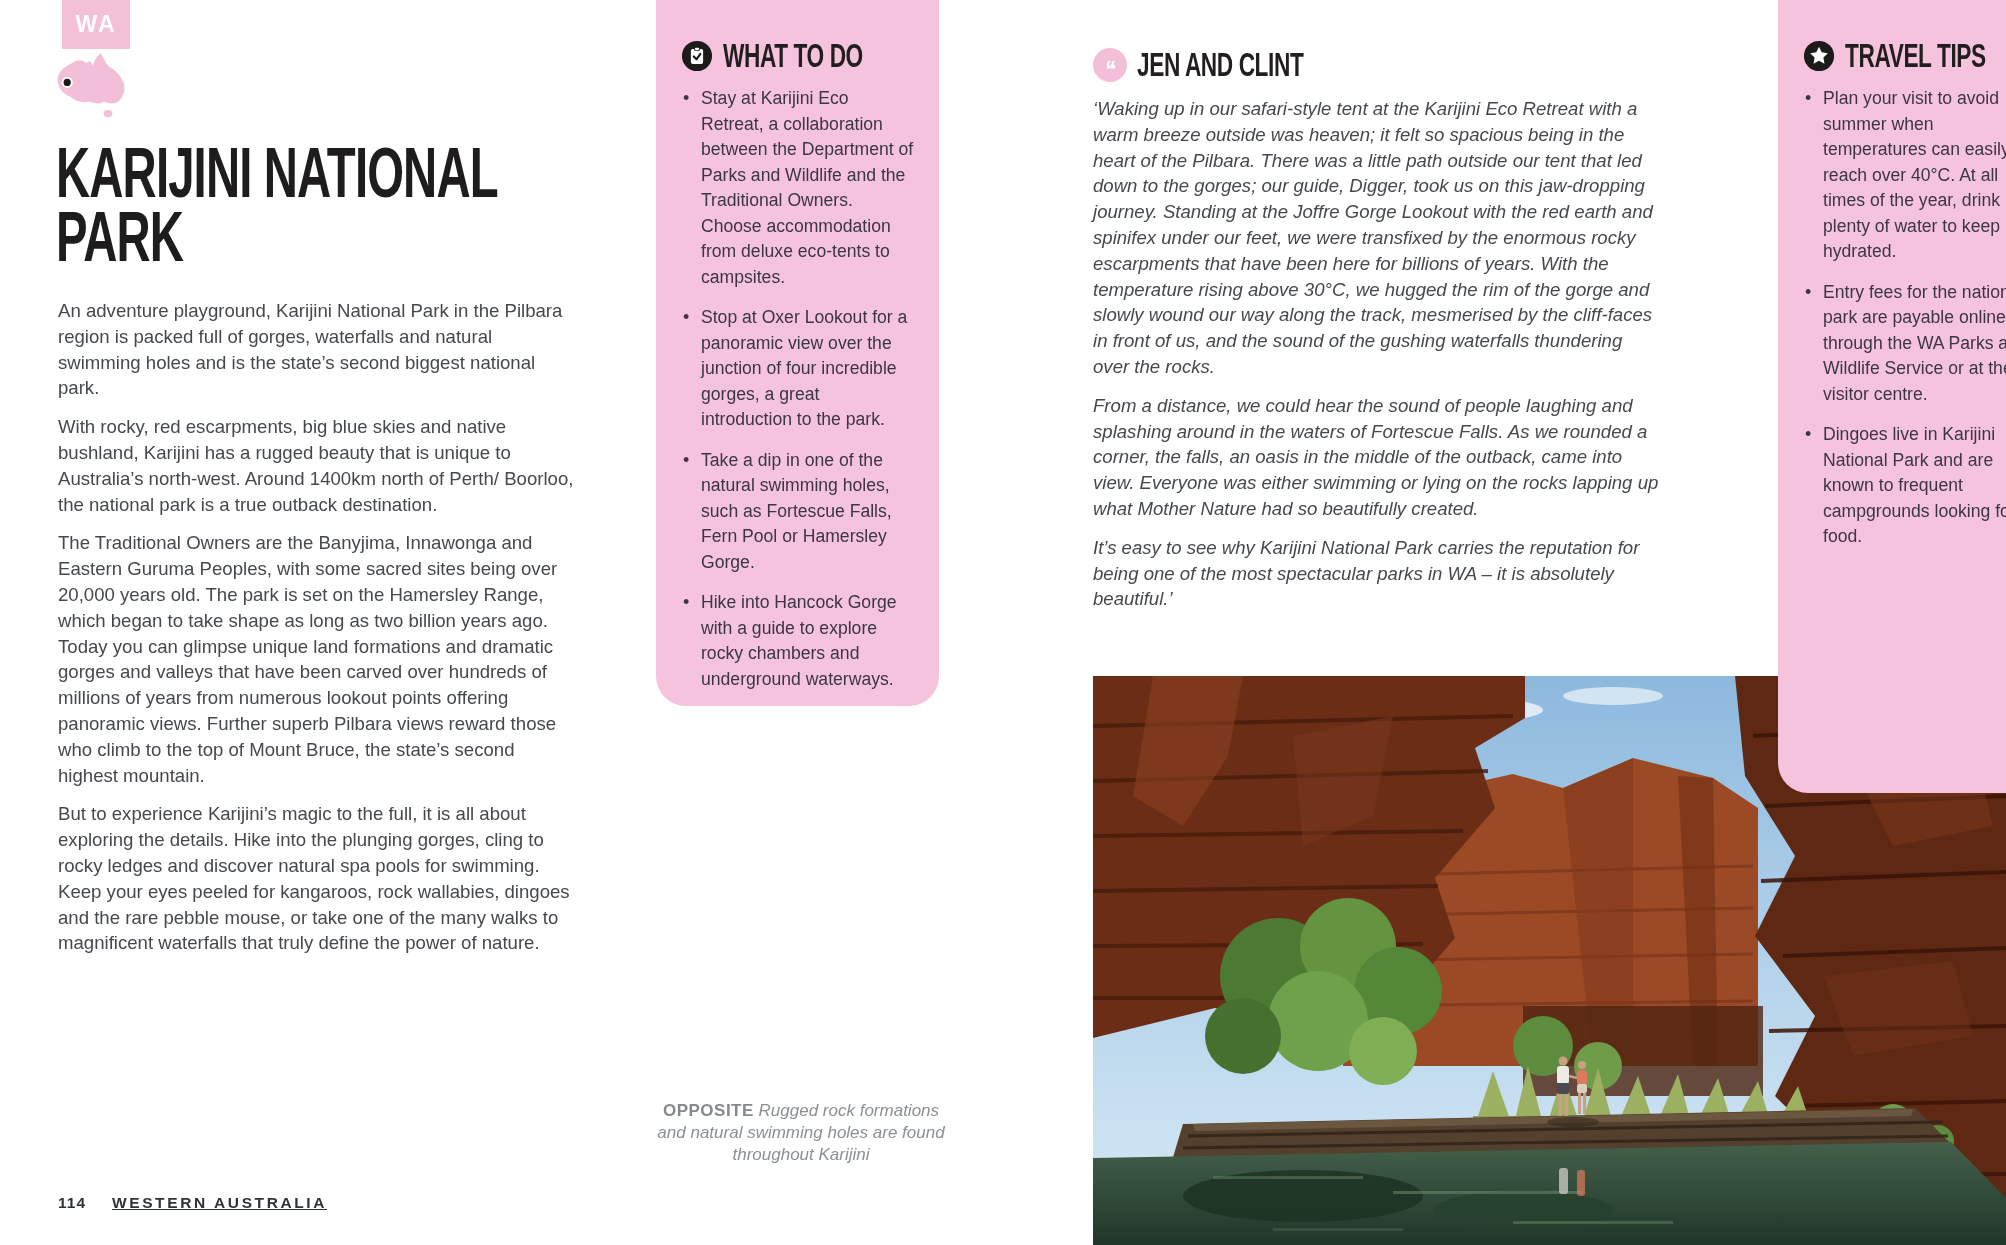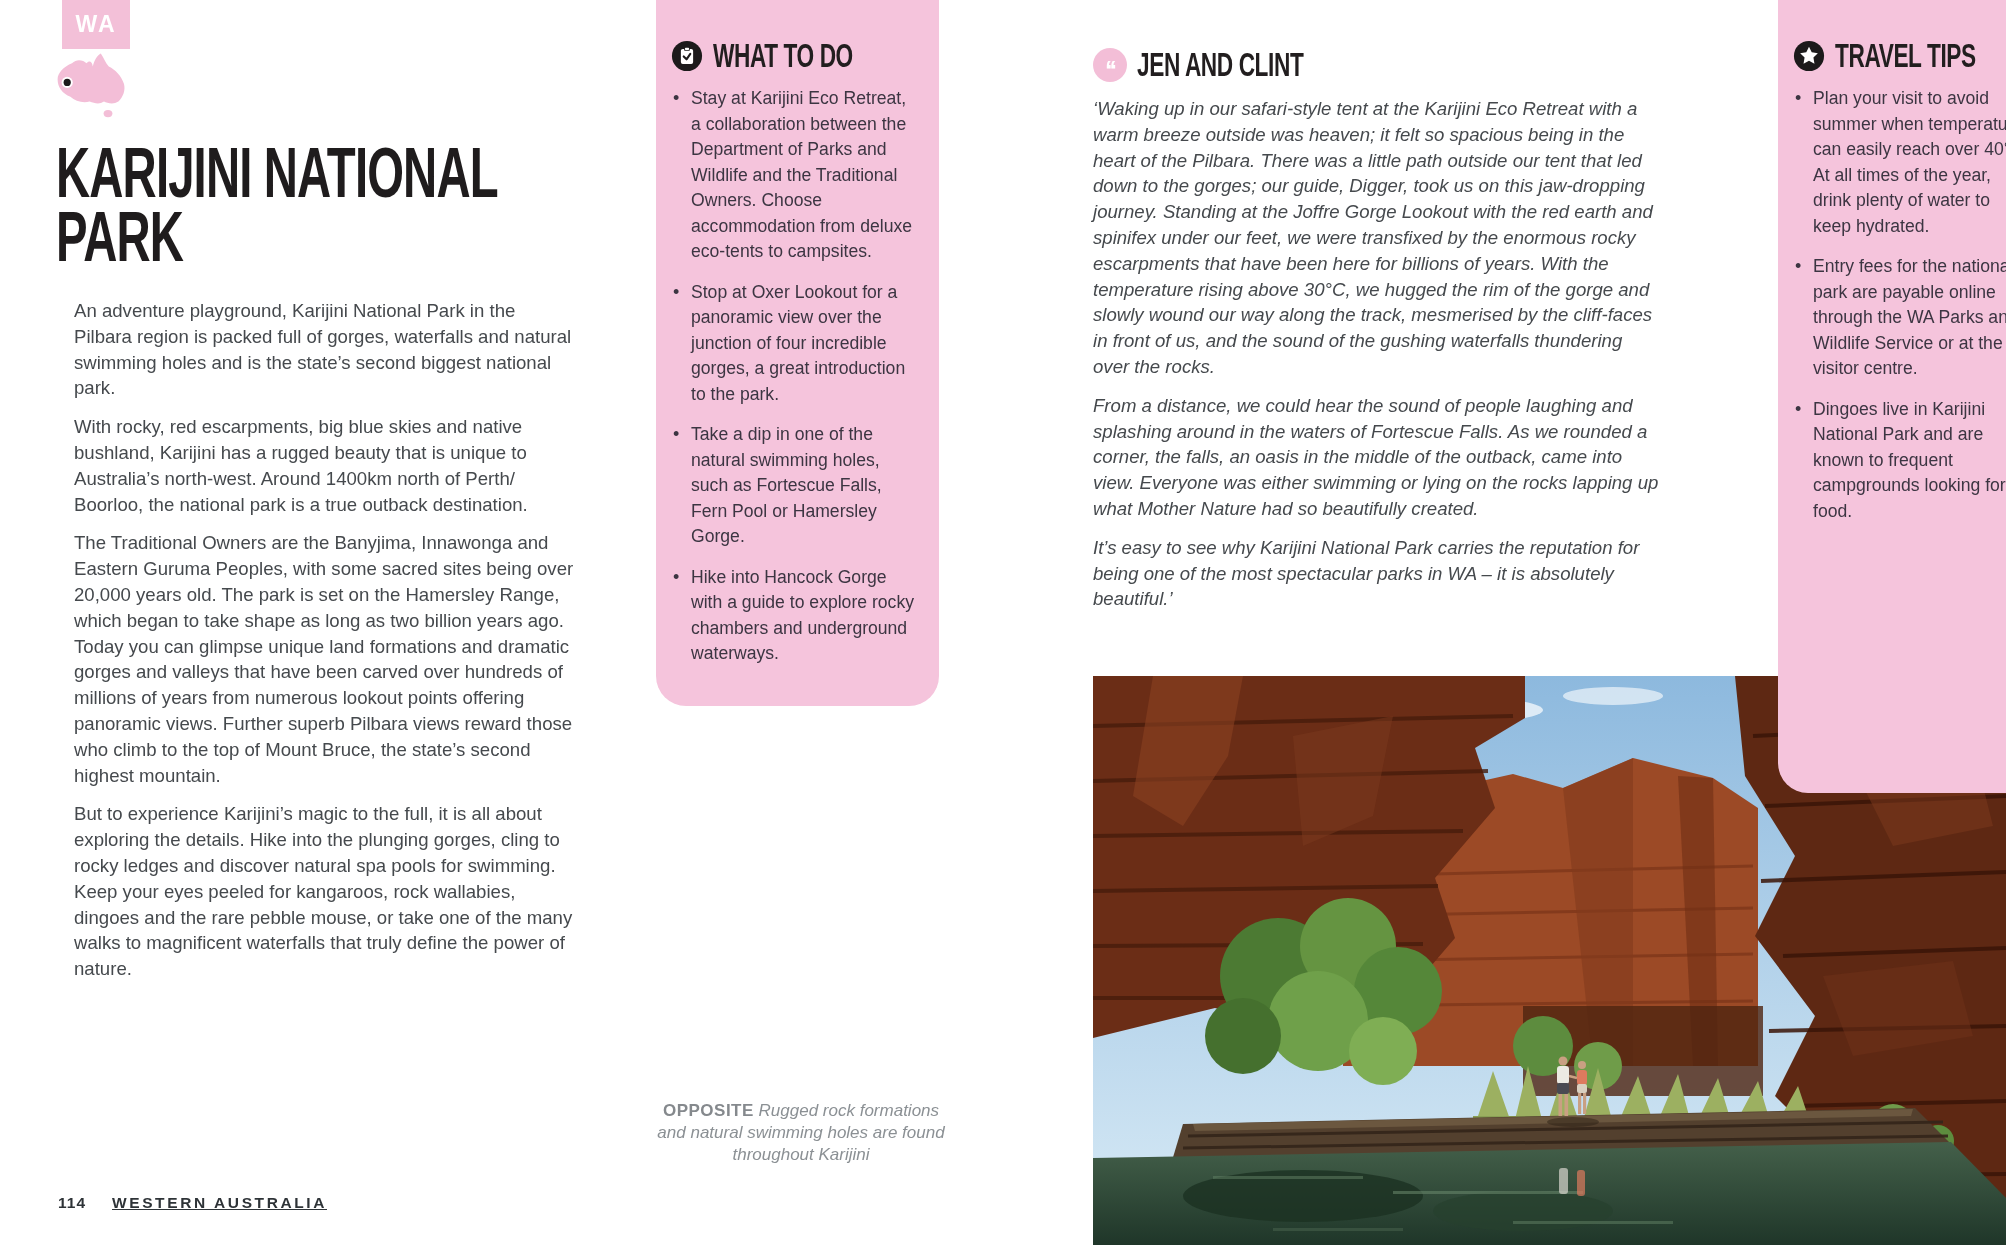--- a/index.html
+++ b/index.html
@@ -23,26 +23,26 @@
     position:absolute; left:56px; top:132px; width:520px;
     color:#1f1c1d; font-weight:700; font-size:55px; line-height:64px;
     letter-spacing:-1px;
   }
   .title .tline { display:inline-block; transform:scale(0.86,1.28); transform-origin:left top; white-space:nowrap; }
 
   .intro {
     position:absolute; left:58px; top:298px; width:516px;
     font-size:18.6px; line-height:25.8px; color:#45494d; font-weight:400;
   }
-  .intro p { margin-bottom:13px;margin-left:16px; }
+  .intro p { margin-bottom:13px; }
 
   
   .pinkbox {
     position:absolute; background:#f5c4dc; border-radius:0 0 30px 30px;
-    padding:40px 25px 30px 15px; color:#3c3542; z-index:3;
+    padding:40px 25px 30px 25px; color:#3c3542; z-index:3;
   }
   .box-what { left:656px; top:0; width:283px; height:706px; }
   .box-tips { left:1778px; top:0; width:280px; height:793px; }
 
   .box-head { display:flex; align-items:center; gap:10px; margin-bottom:14px; }
   .box-head .hicon { width:32px; height:32px; flex:0 0 auto; }
   .htext {
     display:inline-block; color:#221e1f; font-weight:700; font-size:27px;
     letter-spacing:-0.5px; transform:scale(0.84,1.22); transform-origin:left center; white-space:nowrap;
   }

